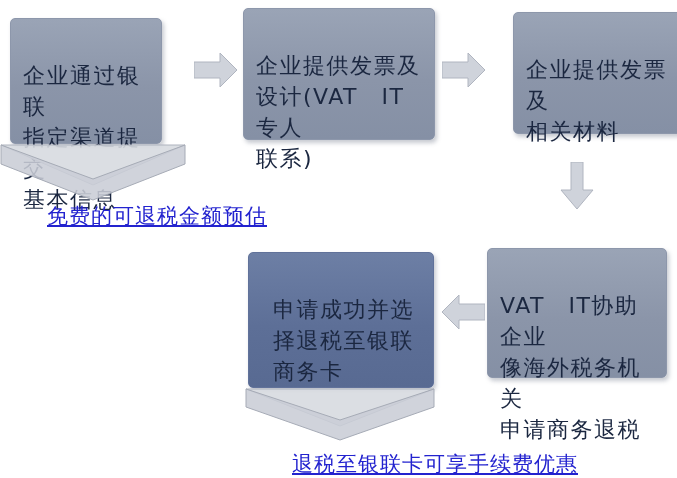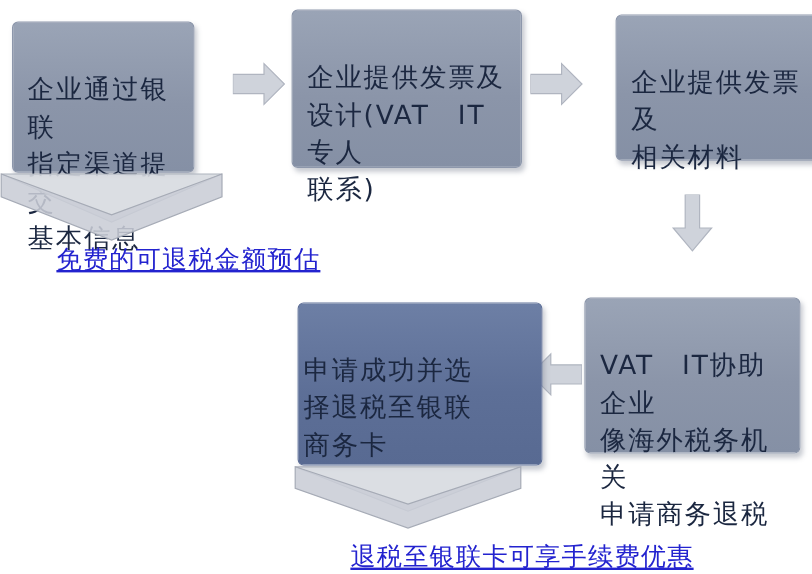--- a/index.html
+++ b/index.html
@@ -80,21 +80,21 @@
 像海外税务机关
 申请商务退税</span>
   </div>
 
   <div class="icon" style="left:441px;top:292px">
     <svg width="44" height="40" viewBox="0 0 44 40">
       <polygon points="44,12 18,12 18,3 1,20 18,37 18,28 44,28" fill="#cfd3db" stroke="#b0b5c0" stroke-width="1"></polygon>
     </svg>
   </div>
 
-  <div class="box dark" style="left:248px;top:252px;width:204px;height:136px;padding-left:4px">
+  <div class="box dark" style="left:248px;top:252px;width:186px;height:136px;padding-left:24px">
     <span>申请成功并选
 择退税至银联
 商务卡</span>
   </div>
 
   <div class="icon" style="left:245px;top:388px">
     <svg width="190" height="54" viewBox="0 0 190 54">
       <polygon points="1,1 189,1 95,38" fill="#d7dae0" fill-opacity="0.9" stroke="#aeb3be" stroke-width="1"></polygon>
       <polygon points="1,1 95,32 189,1 189,19 95,52 1,19" fill="#c9cdd6" fill-opacity="0.88" stroke="#a6abb6" stroke-width="1"></polygon>
     </svg>

